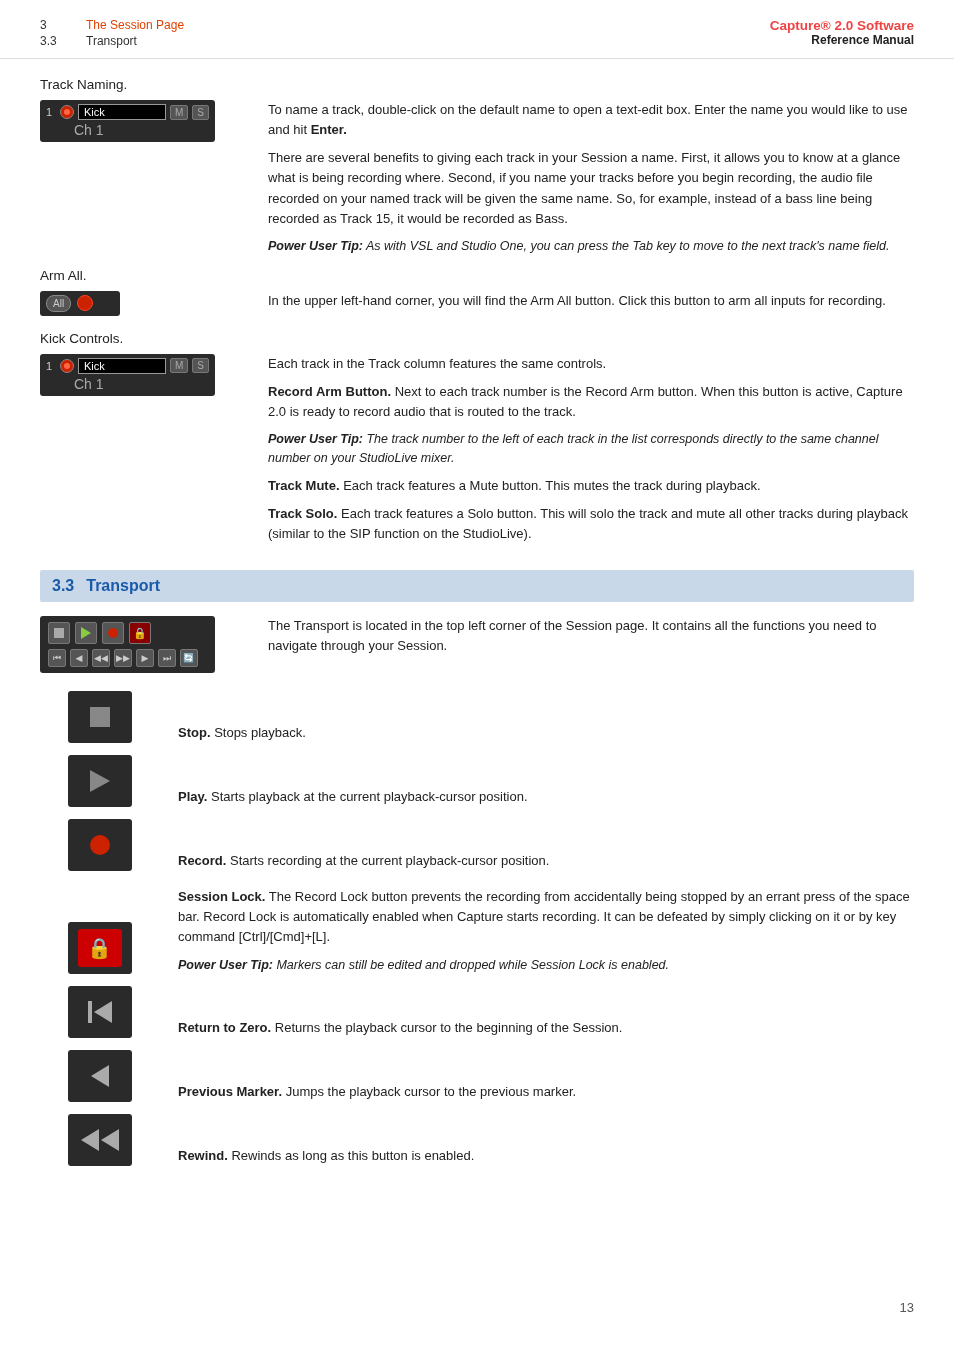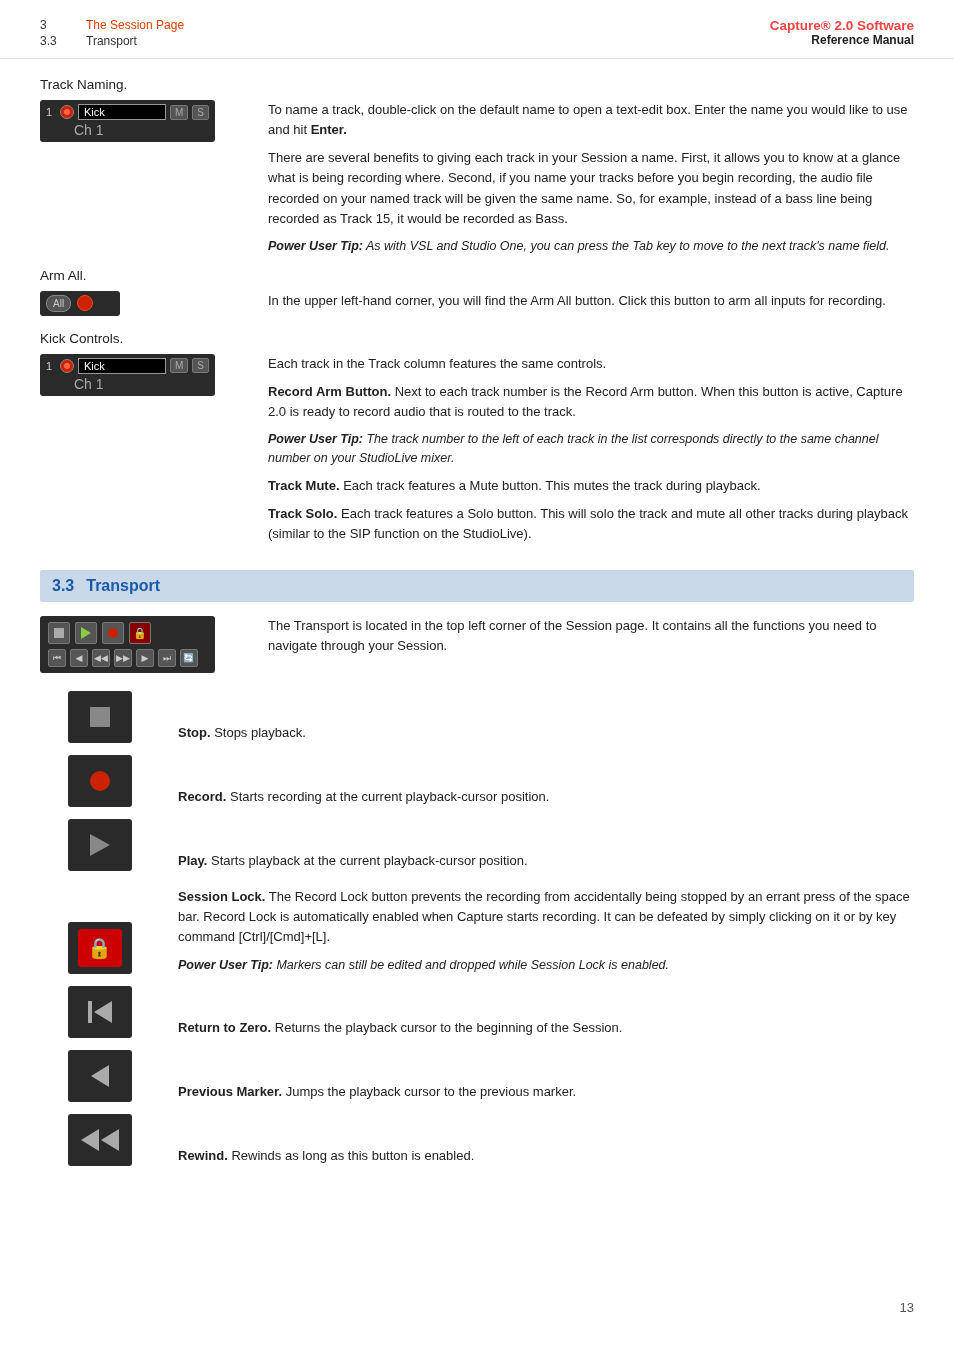--- a/index.html
+++ b/index.html
@@ -513,38 +513,38 @@
       </div>
       <div class="transport-text-col">
         <span class="bold-term">Stop.</span>
         <span> Stops playback.</span>
       </div>
     </div>
 
     <div class="two-col-transport mb8">
       <div class="transport-icon-col">
         <div class="icon-box-medium">
+          <div class="play-icon-inner"></div>
+        </div>
+      </div>
+      <div class="transport-text-col">
+        <span class="bold-term">Play.</span>
+        <span> Starts playback at the current playback-cursor position.</span>
+      </div>
+    </div>
+
+    <div class="two-col-transport mb8">
+      <div class="transport-icon-col">
+        <div class="icon-box-medium">
           <div class="record-icon-inner"></div>
         </div>
       </div>
       <div class="transport-text-col">
         <span class="bold-term">Record.</span>
         <span> Starts recording at the current playback-cursor position.</span>
-      </div>
-    </div>
-
-    <div class="two-col-transport mb8">
-      <div class="transport-icon-col">
-        <div class="icon-box-medium">
-          <div class="play-icon-inner"></div>
-        </div>
-      </div>
-      <div class="transport-text-col">
-        <span class="bold-term">Play.</span>
-        <span> Starts playback at the current playback-cursor position.</span>
       </div>
     </div>
 
     <div class="two-col-transport mb8">
       <div class="transport-icon-col">
         <div class="icon-box-red-lock">
           <div class="lock-icon-inner">🔒</div>
         </div>
       </div>
       <div class="transport-text-col">

